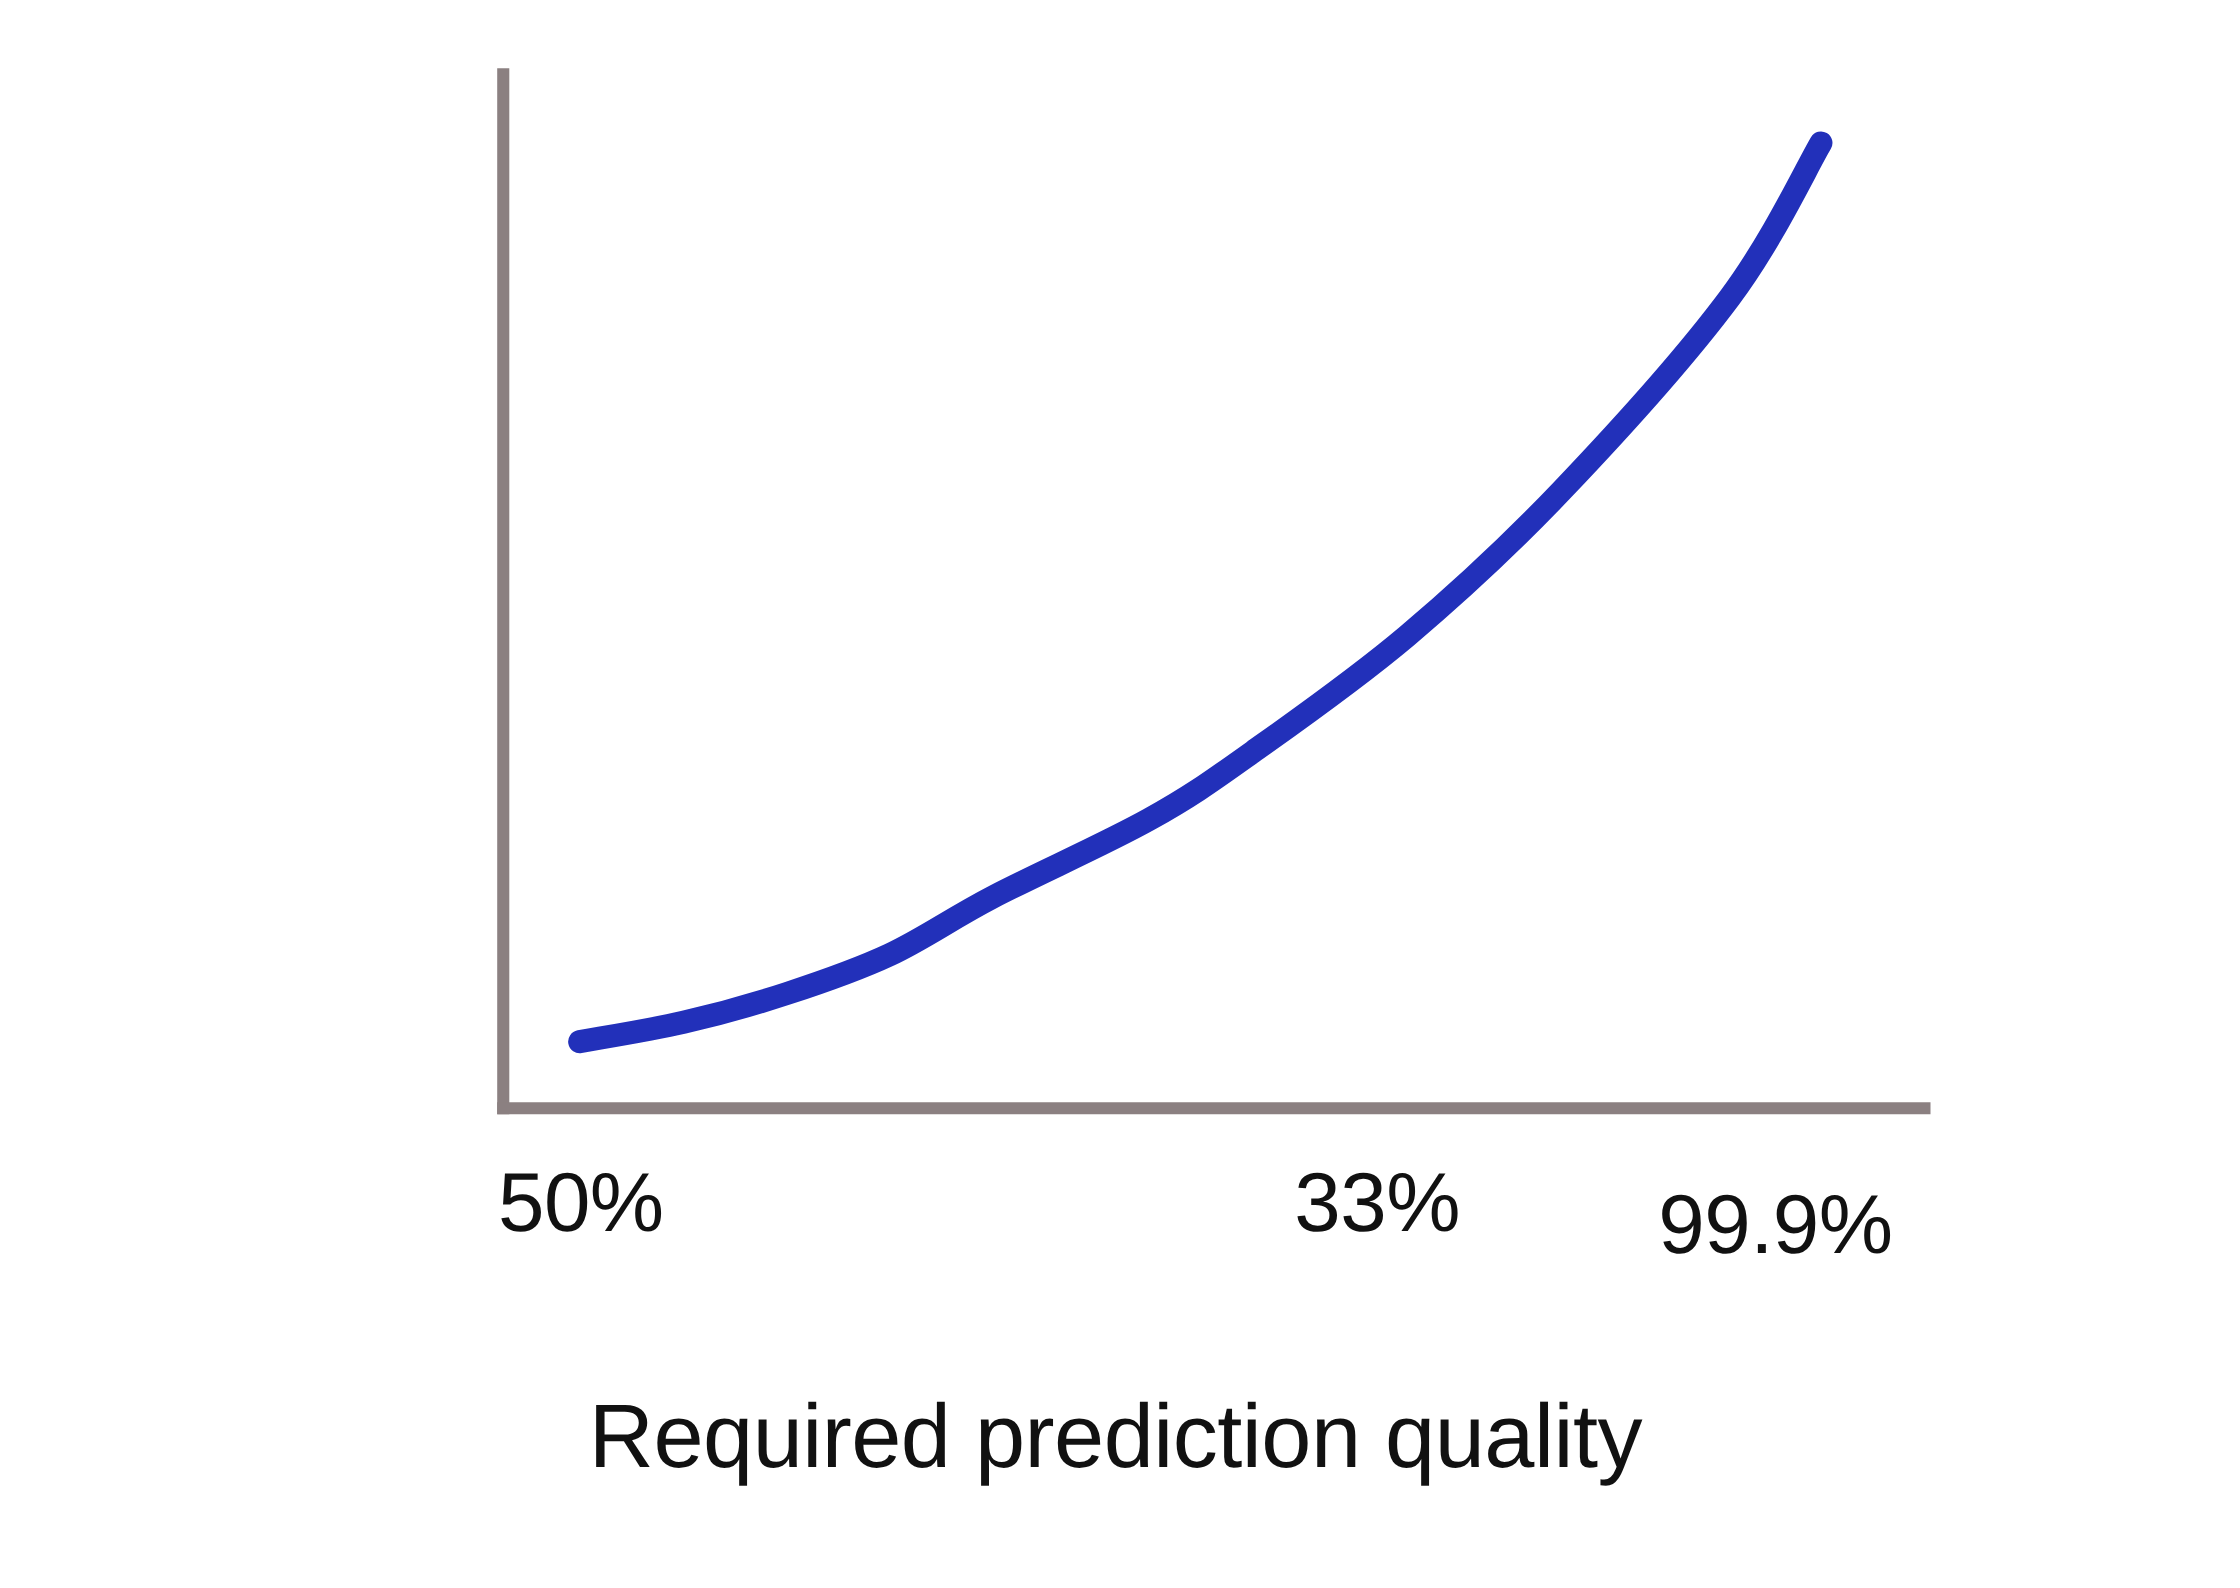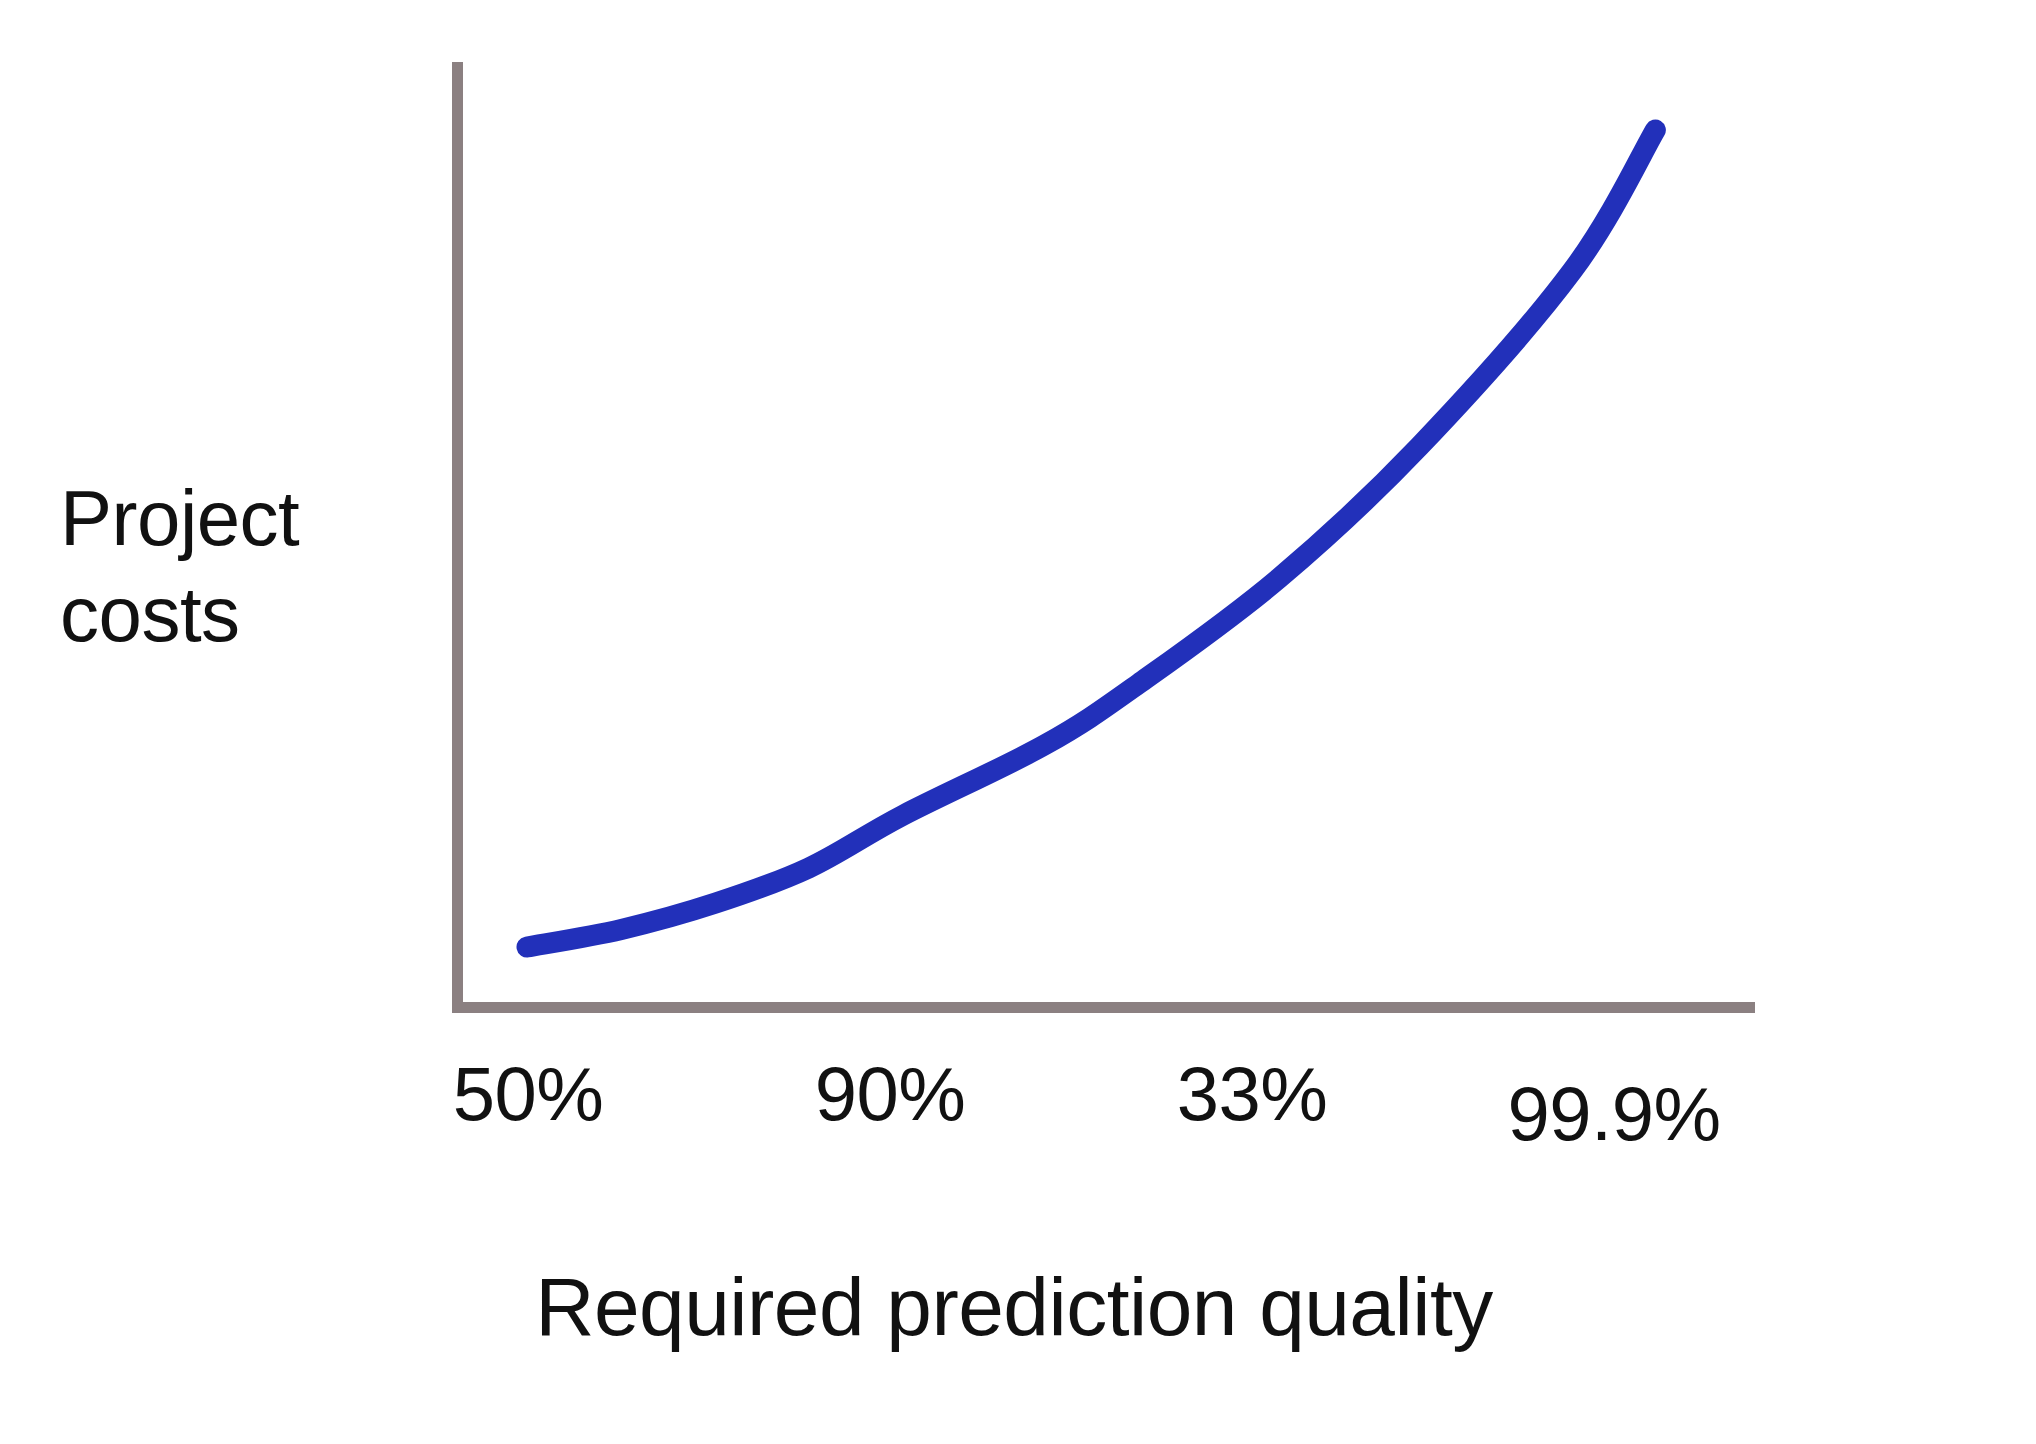--- a/index.html
+++ b/index.html
@@ -84,34 +84,31 @@
     color: #111111;
     text-align: center;
     white-space: nowrap;
   }
 </style>
 </head>
 <body>
 
 <div id="figure">
 
-  <div class="y-axis-label">Project
-costs</div>
 
   <svg class="plot-svg" viewBox="0 0 2036 1444" preserveAspectRatio="none">
 
     <line x1="457.5" y1="62" x2="457.5" y2="1013" stroke="#8b8081" stroke-width="11" stroke-linecap="butt"></line>
 
     <line x1="452" y1="1007.5" x2="1755" y2="1007.5" stroke="#8b8081" stroke-width="11" stroke-linecap="butt"></line>
 
     <path id="cost-curve" fill="none" stroke="#2230ba" stroke-width="21" stroke-linecap="round" stroke-linejoin="round" d="M 527.00 947.00 C 542.73 944.07, 589.90 936.75, 621.35 929.43 C 652.80 922.11, 684.46 913.32, 715.70 903.08 C 746.94 892.83, 777.54 882.58, 808.77 867.94 C 840.01 853.29, 863.81 835.72, 903.13 815.23 C 942.44 794.73, 1005.34 766.91, 1044.65 744.95 C 1083.96 722.98, 1099.90 711.27, 1139.00 683.45 C 1178.10 655.63, 1232.50 617.56, 1279.25 578.03 C 1326.00 538.50, 1370.63 497.50, 1419.50 446.26 C 1468.38 395.01, 1533.19 323.27, 1572.50 270.56 C 1611.81 217.85, 1641.56 153.43, 1655.38 130.00"></path>
   </svg>
 
   <div class="x-ticks">
     <div class="x-tick-label" style="left:528px;">50%</div>
-    <div class="x-tick-label" style="left:890px;">90%</div>
     <div class="x-tick-label" style="left:1252px;">33%</div>
     <div class="x-tick-label" style="left:1614px;margin-top:20px;">99.9%</div>
   </div>
 
   <div class="x-axis-title">Required prediction quality</div>
 
 </div>
 
 </body></html>

